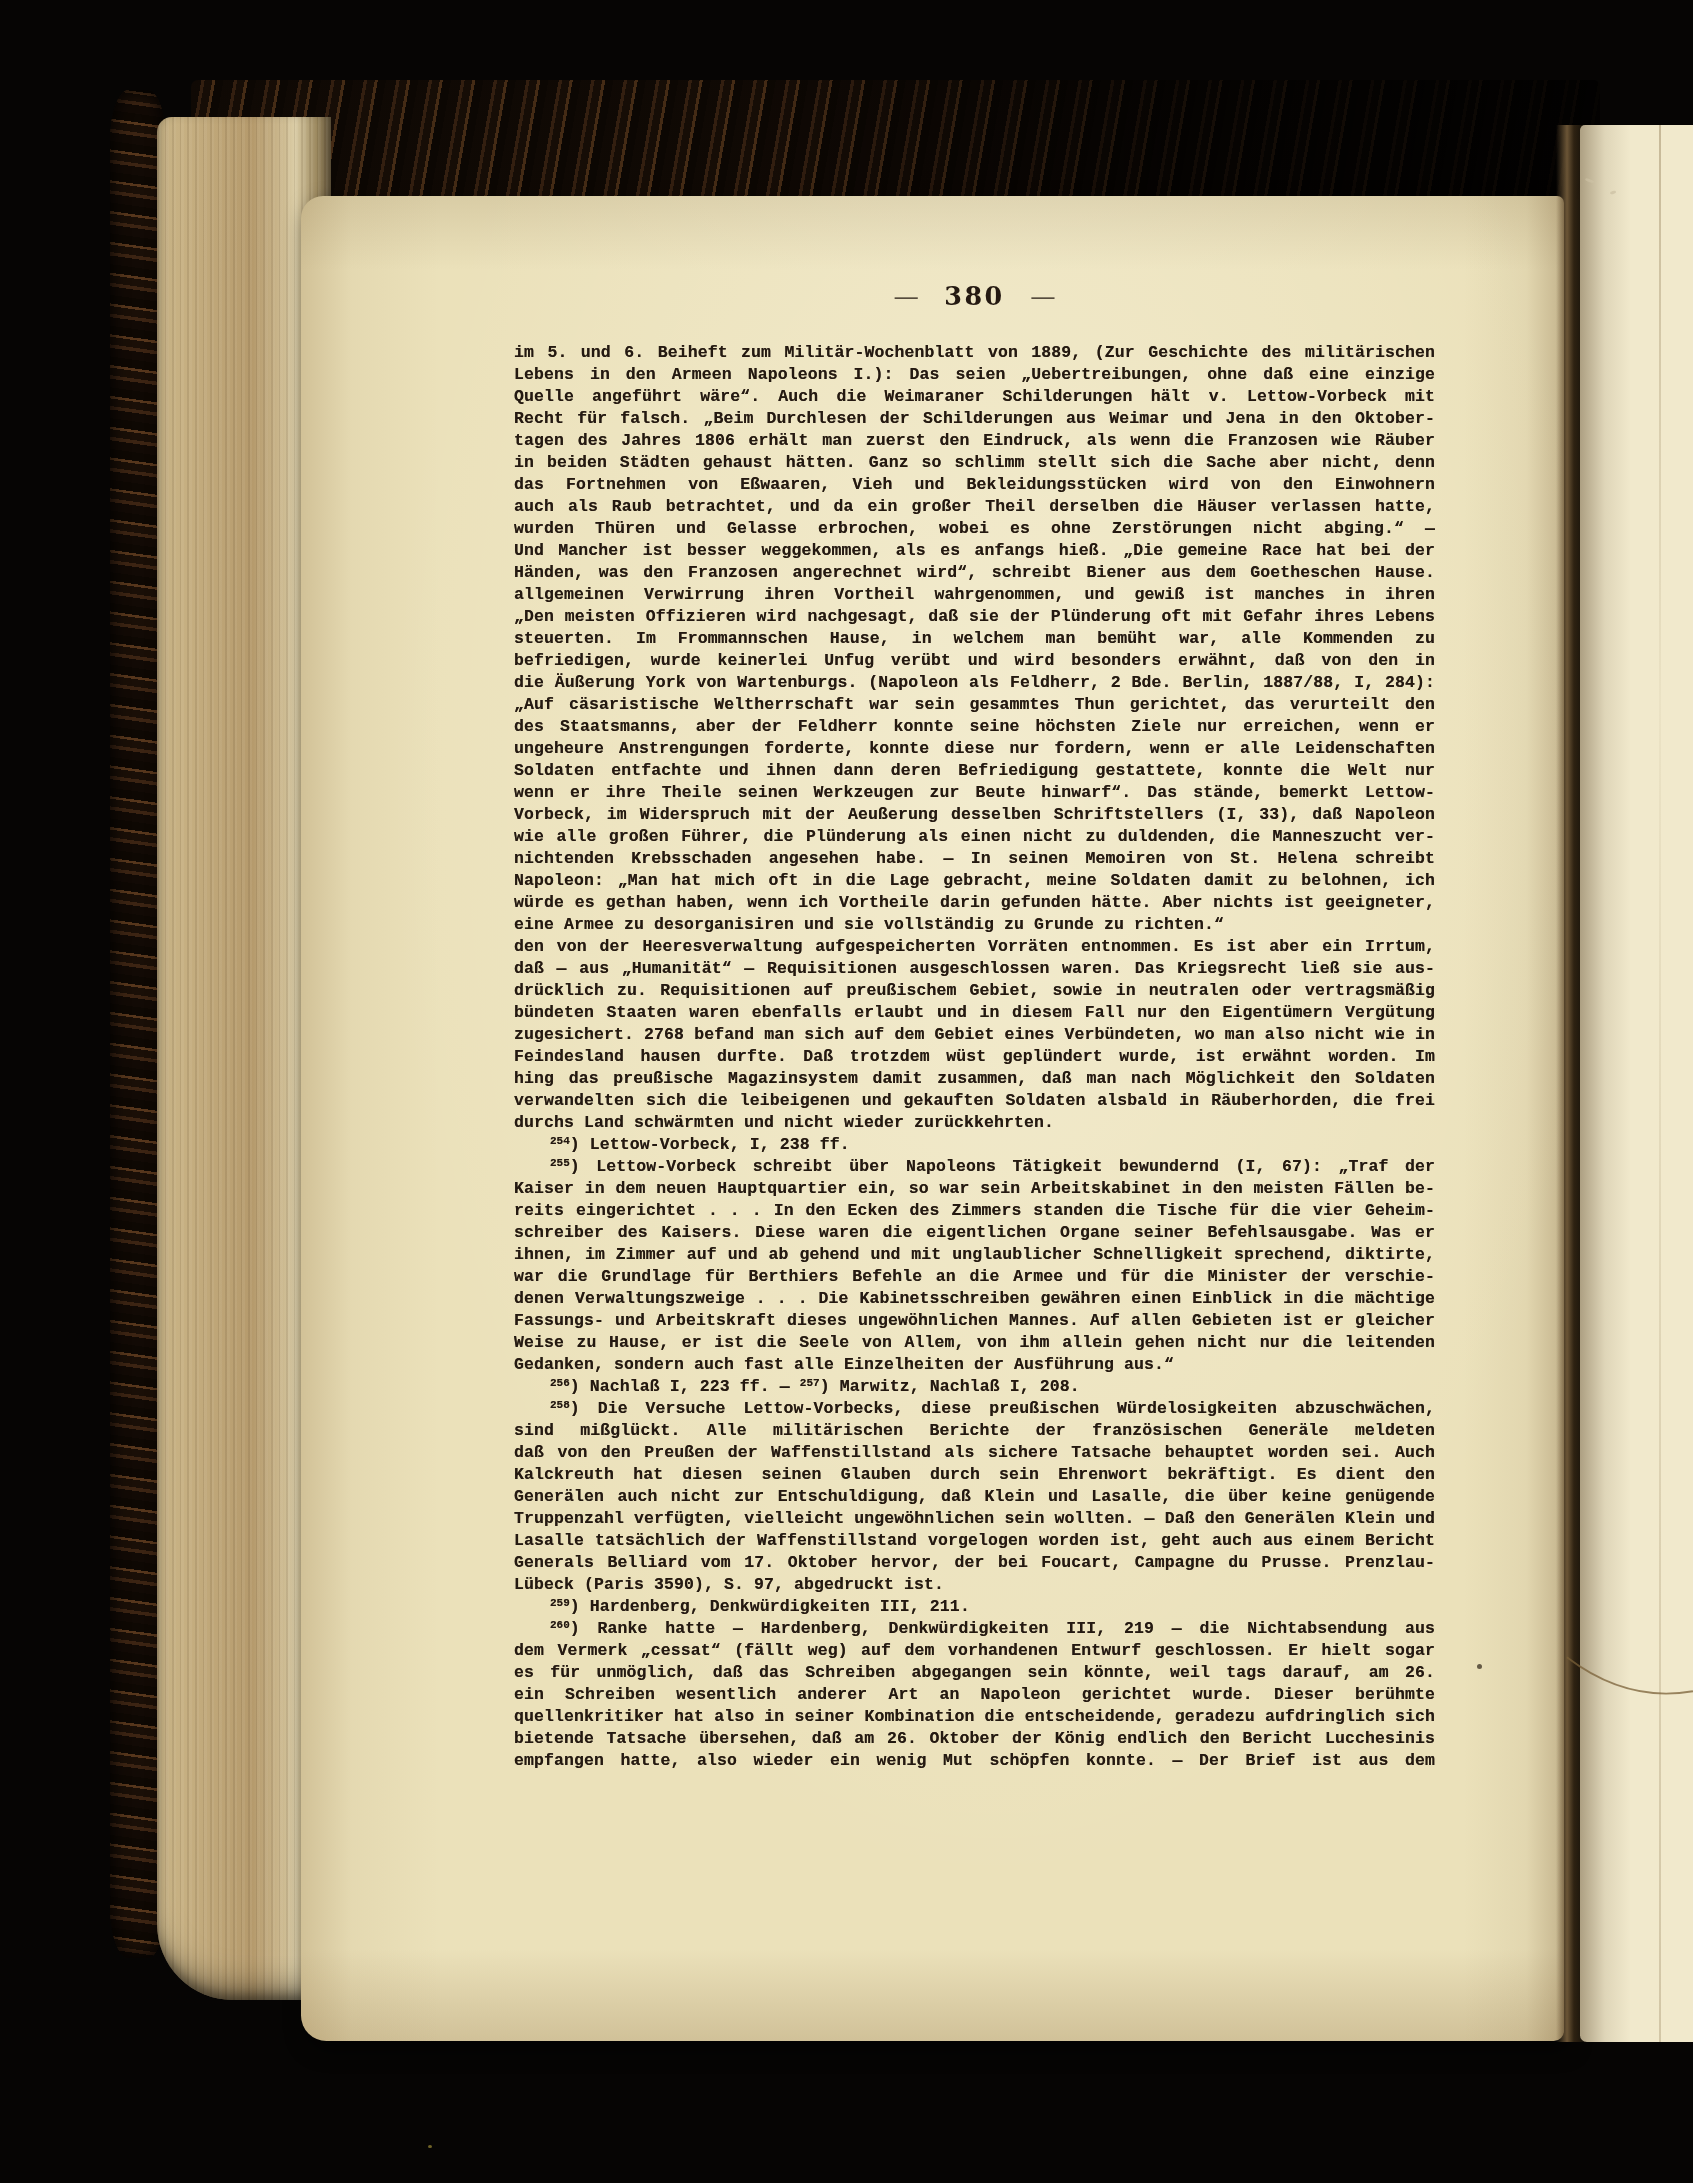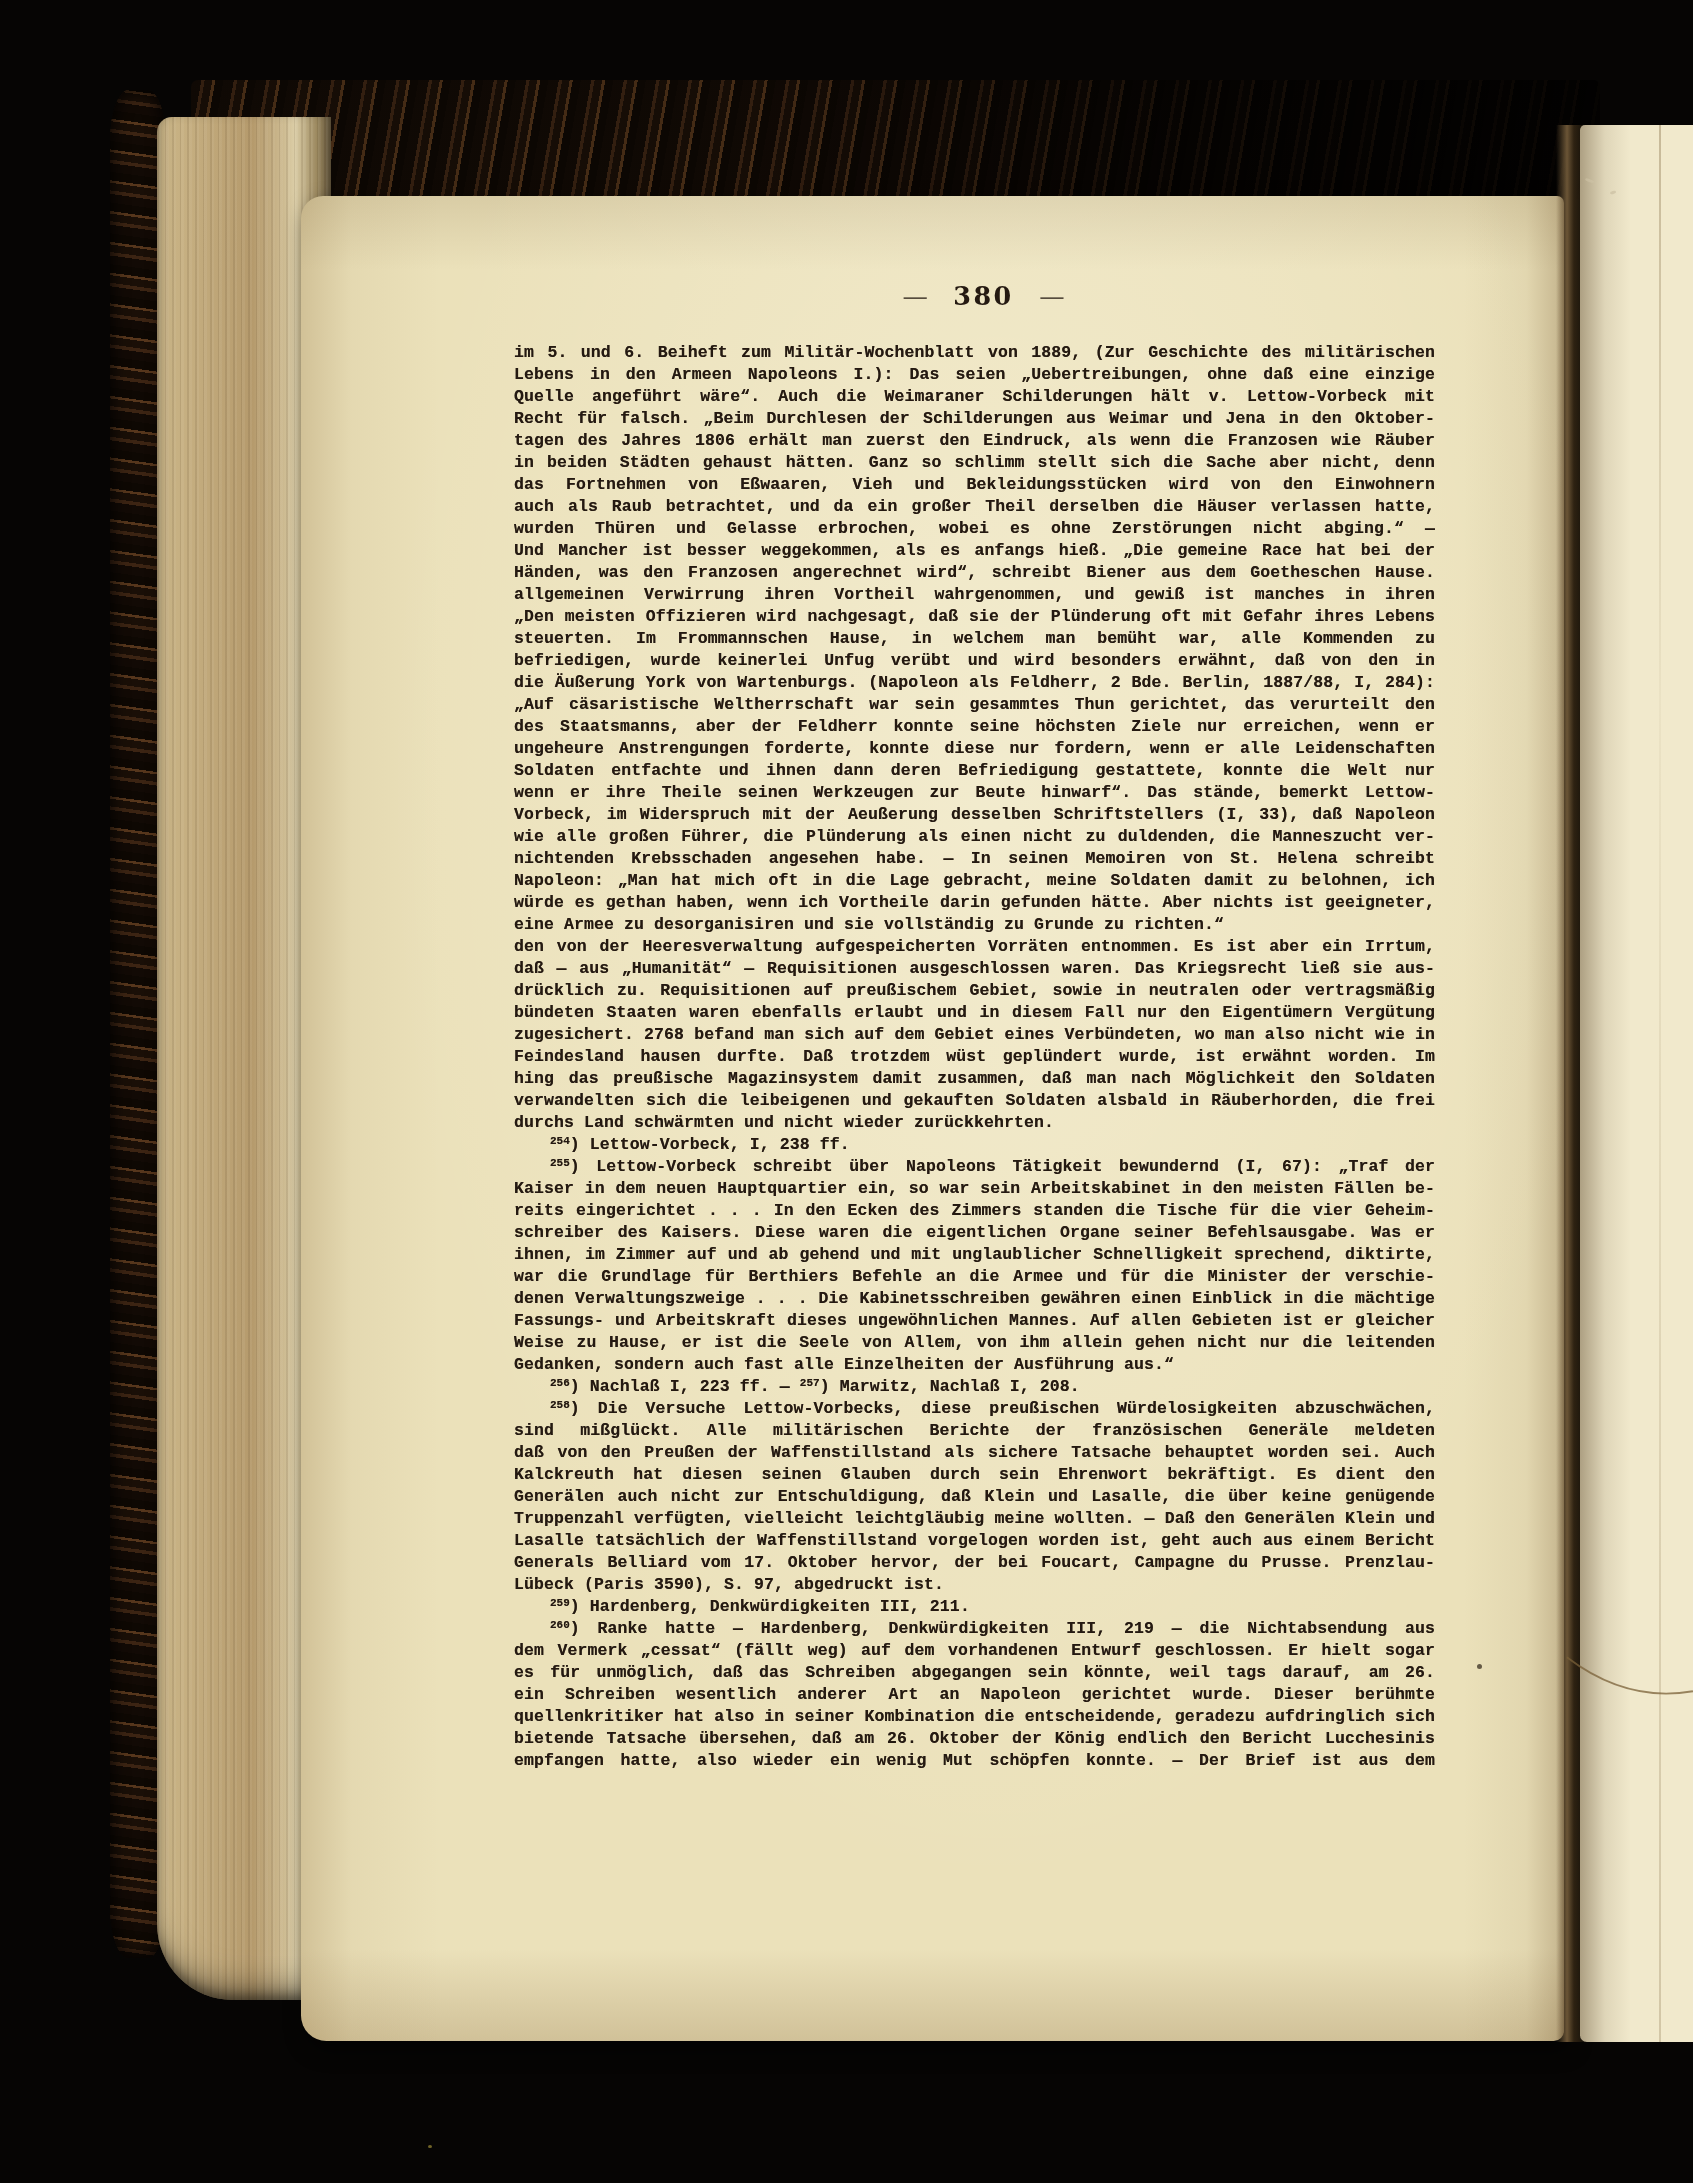--- a/index.html
+++ b/index.html
@@ -72,21 +72,21 @@
   .artifact-svg{position:absolute;left:0;top:0;width:1693px;height:2183px;pointer-events:none;}
 
   .dust-speck{position:absolute;border-radius:50%;}
   .speck-a{left:428px;top:2145px;width:4.2px;height:3.4px;background:#8a7a30;opacity:.8;}
   .speck-b{left:1585px;top:179px;width:8.5px;height:3.4px;background:#cfc4a8;opacity:.55;transform:rotate(20deg);}
   .speck-c{left:1610px;top:191px;width:6px;height:2.5px;background:#bdb093;opacity:.45;transform:rotate(-15deg);}
   .speck-d{left:1477px;top:1664px;width:5.1px;height:5.1px;background:#2c2216;opacity:.7;}
 
   
   .page-head{
-    position:absolute;left:222px;top:85px;width:921px;
+    position:absolute;left:213px;top:85px;width:921px;
     text-align:center;color:var(--ink);
     font-size:25.4px;font-weight:bold;
   }
   .page-head .dash{opacity:.75;font-weight:normal;}
   .page-head .num{margin:0 25.4px;letter-spacing:2.5px;}
 
   .text-block{
     position:absolute;left:213px;top:146px;width:921px;
     color:var(--ink);
     font-family:Liberation Mono, monospace;
@@ -160,21 +160,21 @@
       <div class="line">denen Verwaltungszweige . . . Die Kabinetsschreiben gewähren einen Einblick in die mächtige</div>
       <div class="line">Fassungs- und Arbeitskraft dieses ungewöhnlichen Mannes. Auf allen Gebieten ist er gleicher</div>
       <div class="line">Weise zu Hause, er ist die Seele von Allem, von ihm allein gehen nicht nur die leitenden</div>
       <div class="line end">Gedanken, sondern auch fast alle Einzelheiten der Ausführung aus.“</div>
       <div class="line ind end"><sup>256</sup>) Nachlaß I, 223 ff. — <sup>257</sup>) Marwitz, Nachlaß I, 208.</div>
       <div class="line ind"><sup>258</sup>) Die Versuche Lettow-Vorbecks, diese preußischen Würdelosigkeiten abzuschwächen,</div>
       <div class="line">sind mißglückt. Alle militärischen Berichte der französischen Generäle meldeten übereinstimmend,</div>
       <div class="line">daß von den Preußen der Waffenstillstand als sichere Tatsache behauptet worden sei. Auch</div>
       <div class="line">Kalckreuth hat diesen seinen Glauben durch sein Ehrenwort bekräftigt. Es dient den preußischen</div>
       <div class="line">Generälen auch nicht zur Entschuldigung, daß Klein und Lasalle, die über keine genügende</div>
-      <div class="line">Truppenzahl verfügten, vielleicht leichtgläubig meine wollten. — Daß den Generälen Klein und</div>
+      <div class="line">Truppenzahl verfügten, vielleicht ungewöhnlichen sein wollten. — Daß den Generälen Klein und</div>
       <div class="line">Lasalle tatsächlich der Waffenstillstand vorgelogen worden ist, geht auch aus einem Bericht des</div>
       <div class="line">Generals Belliard vom 17. Oktober hervor, der bei Foucart, Campagne du Prusse. Prenzlau-</div>
       <div class="line end">Lübeck (Paris 3590), S. 97, abgedruckt ist.</div>
       <div class="line ind end"><sup>259</sup>) Hardenberg, Denkwürdigkeiten III, 211.</div>
       <div class="line ind"><sup>260</sup>) Ranke hatte — Hardenberg, Denkwürdigkeiten III, 219 — die Nichtabsendung aus</div>
       <div class="line">dem Vermerk „cessat“ (fällt weg) auf dem vorhandenen Entwurf geschlossen. Er hielt sogar</div>
       <div class="line">es für unmöglich, daß das Schreiben abgegangen sein könnte, weil tags darauf, am 26. Oktober,</div>
       <div class="line">ein Schreiben wesentlich anderer Art an Napoleon gerichtet wurde. Dieser berühmte Geschichts-</div>
       <div class="line">quellenkritiker hat also in seiner Kombination die entscheidende, geradezu aufdringlich sich dar-</div>
       <div class="line">bietende Tatsache übersehen, daß am 26. Oktober der König endlich den Bericht Lucchesinis</div>

